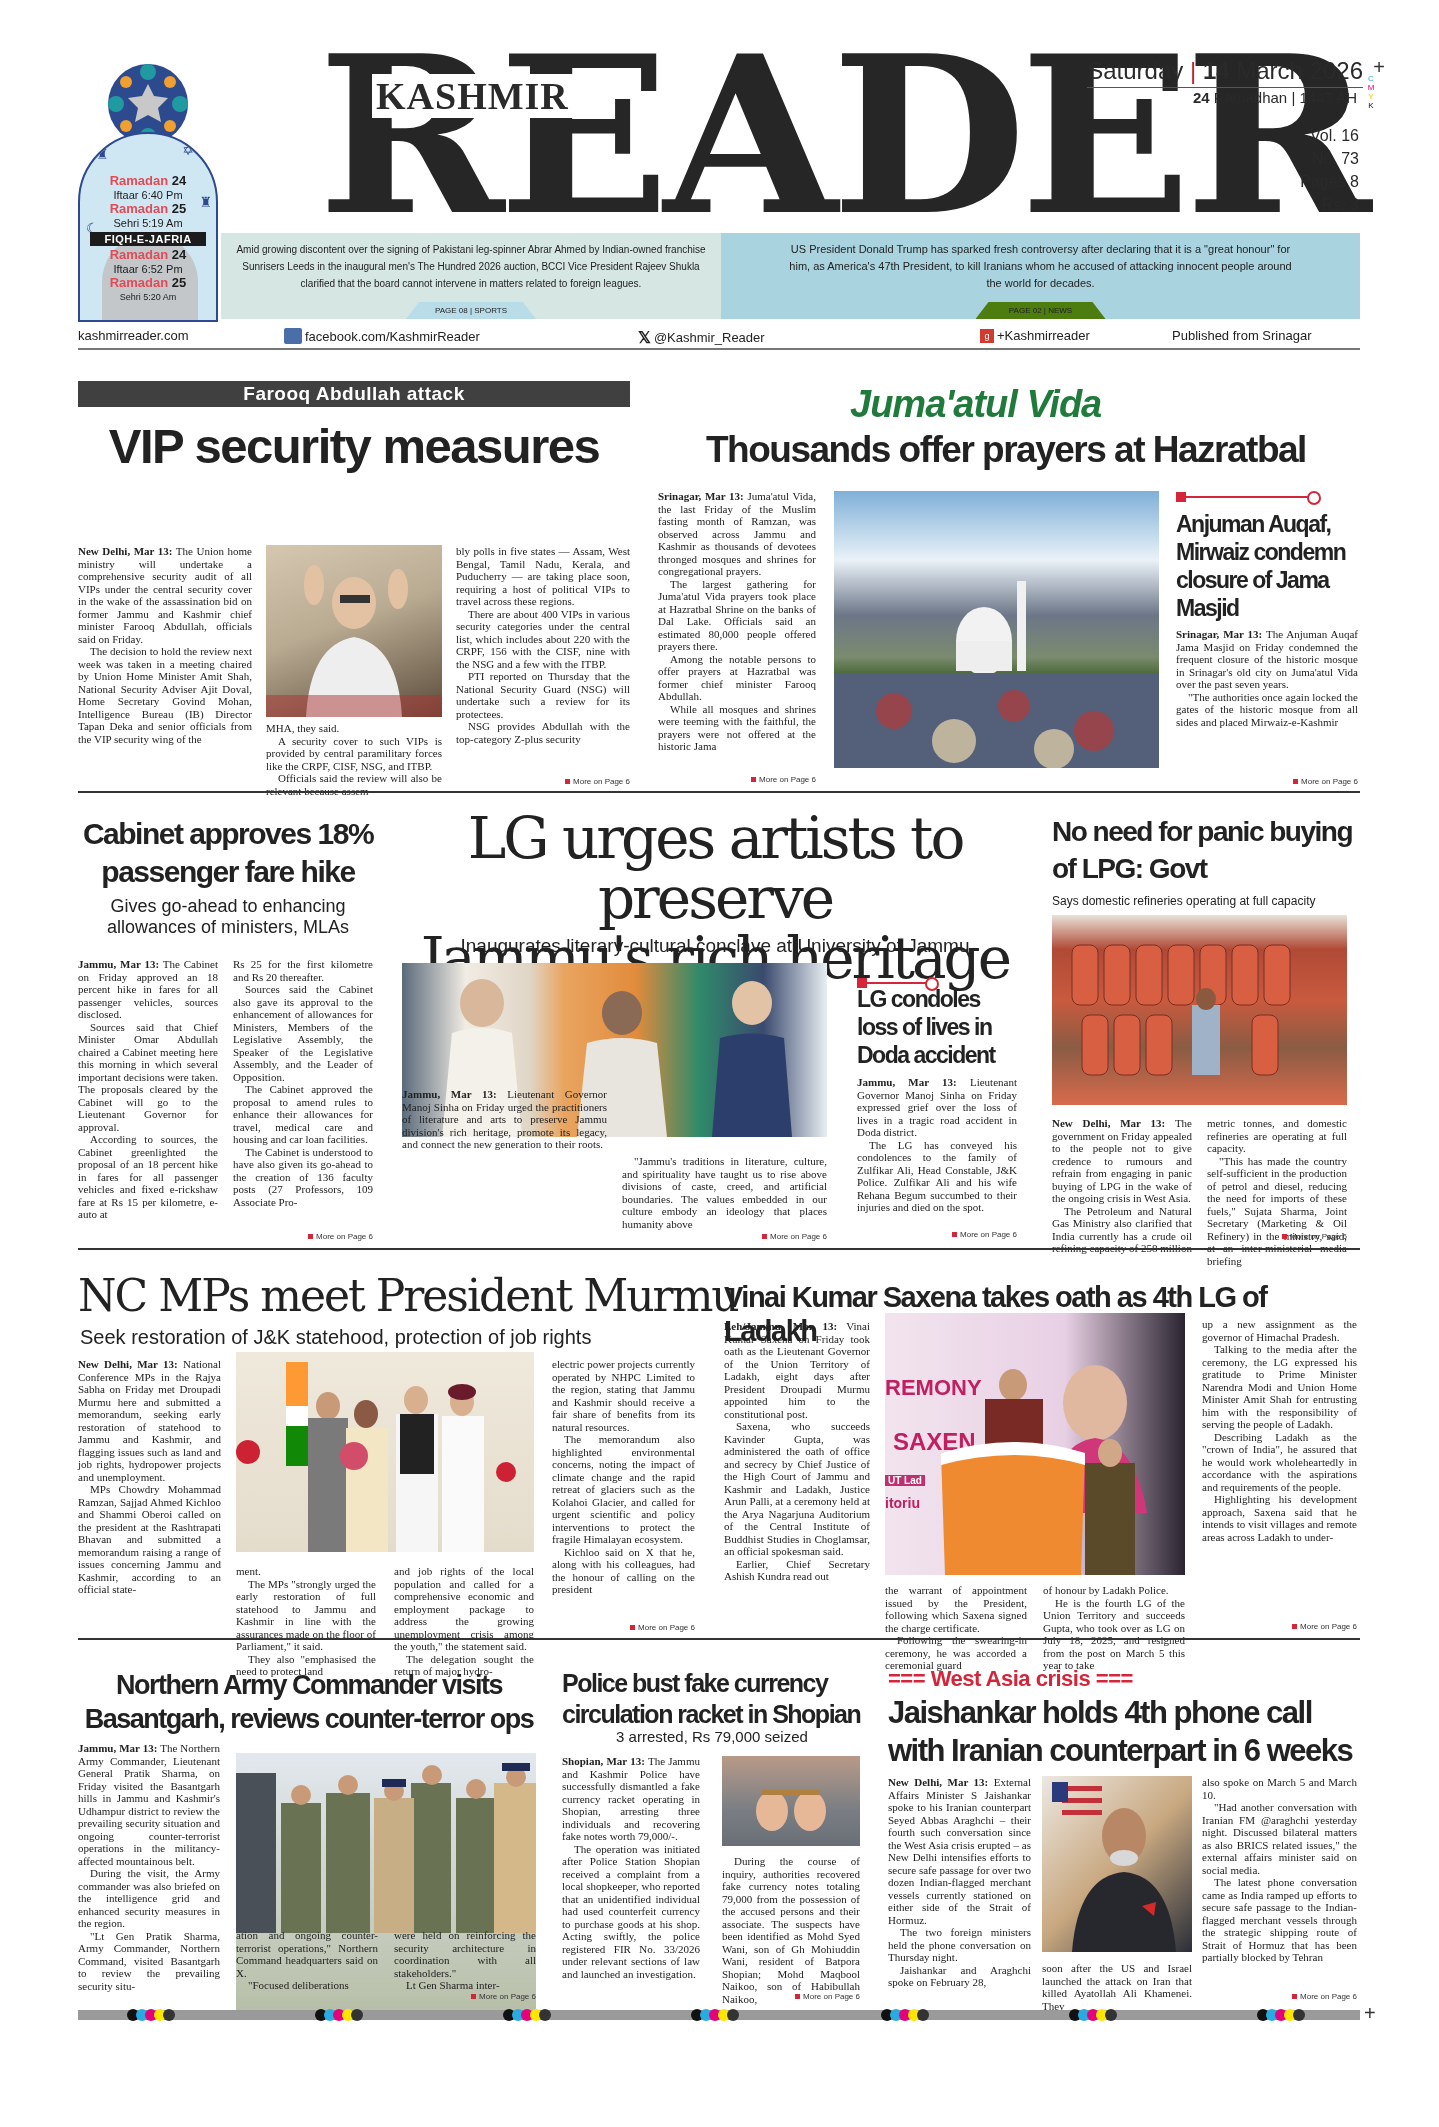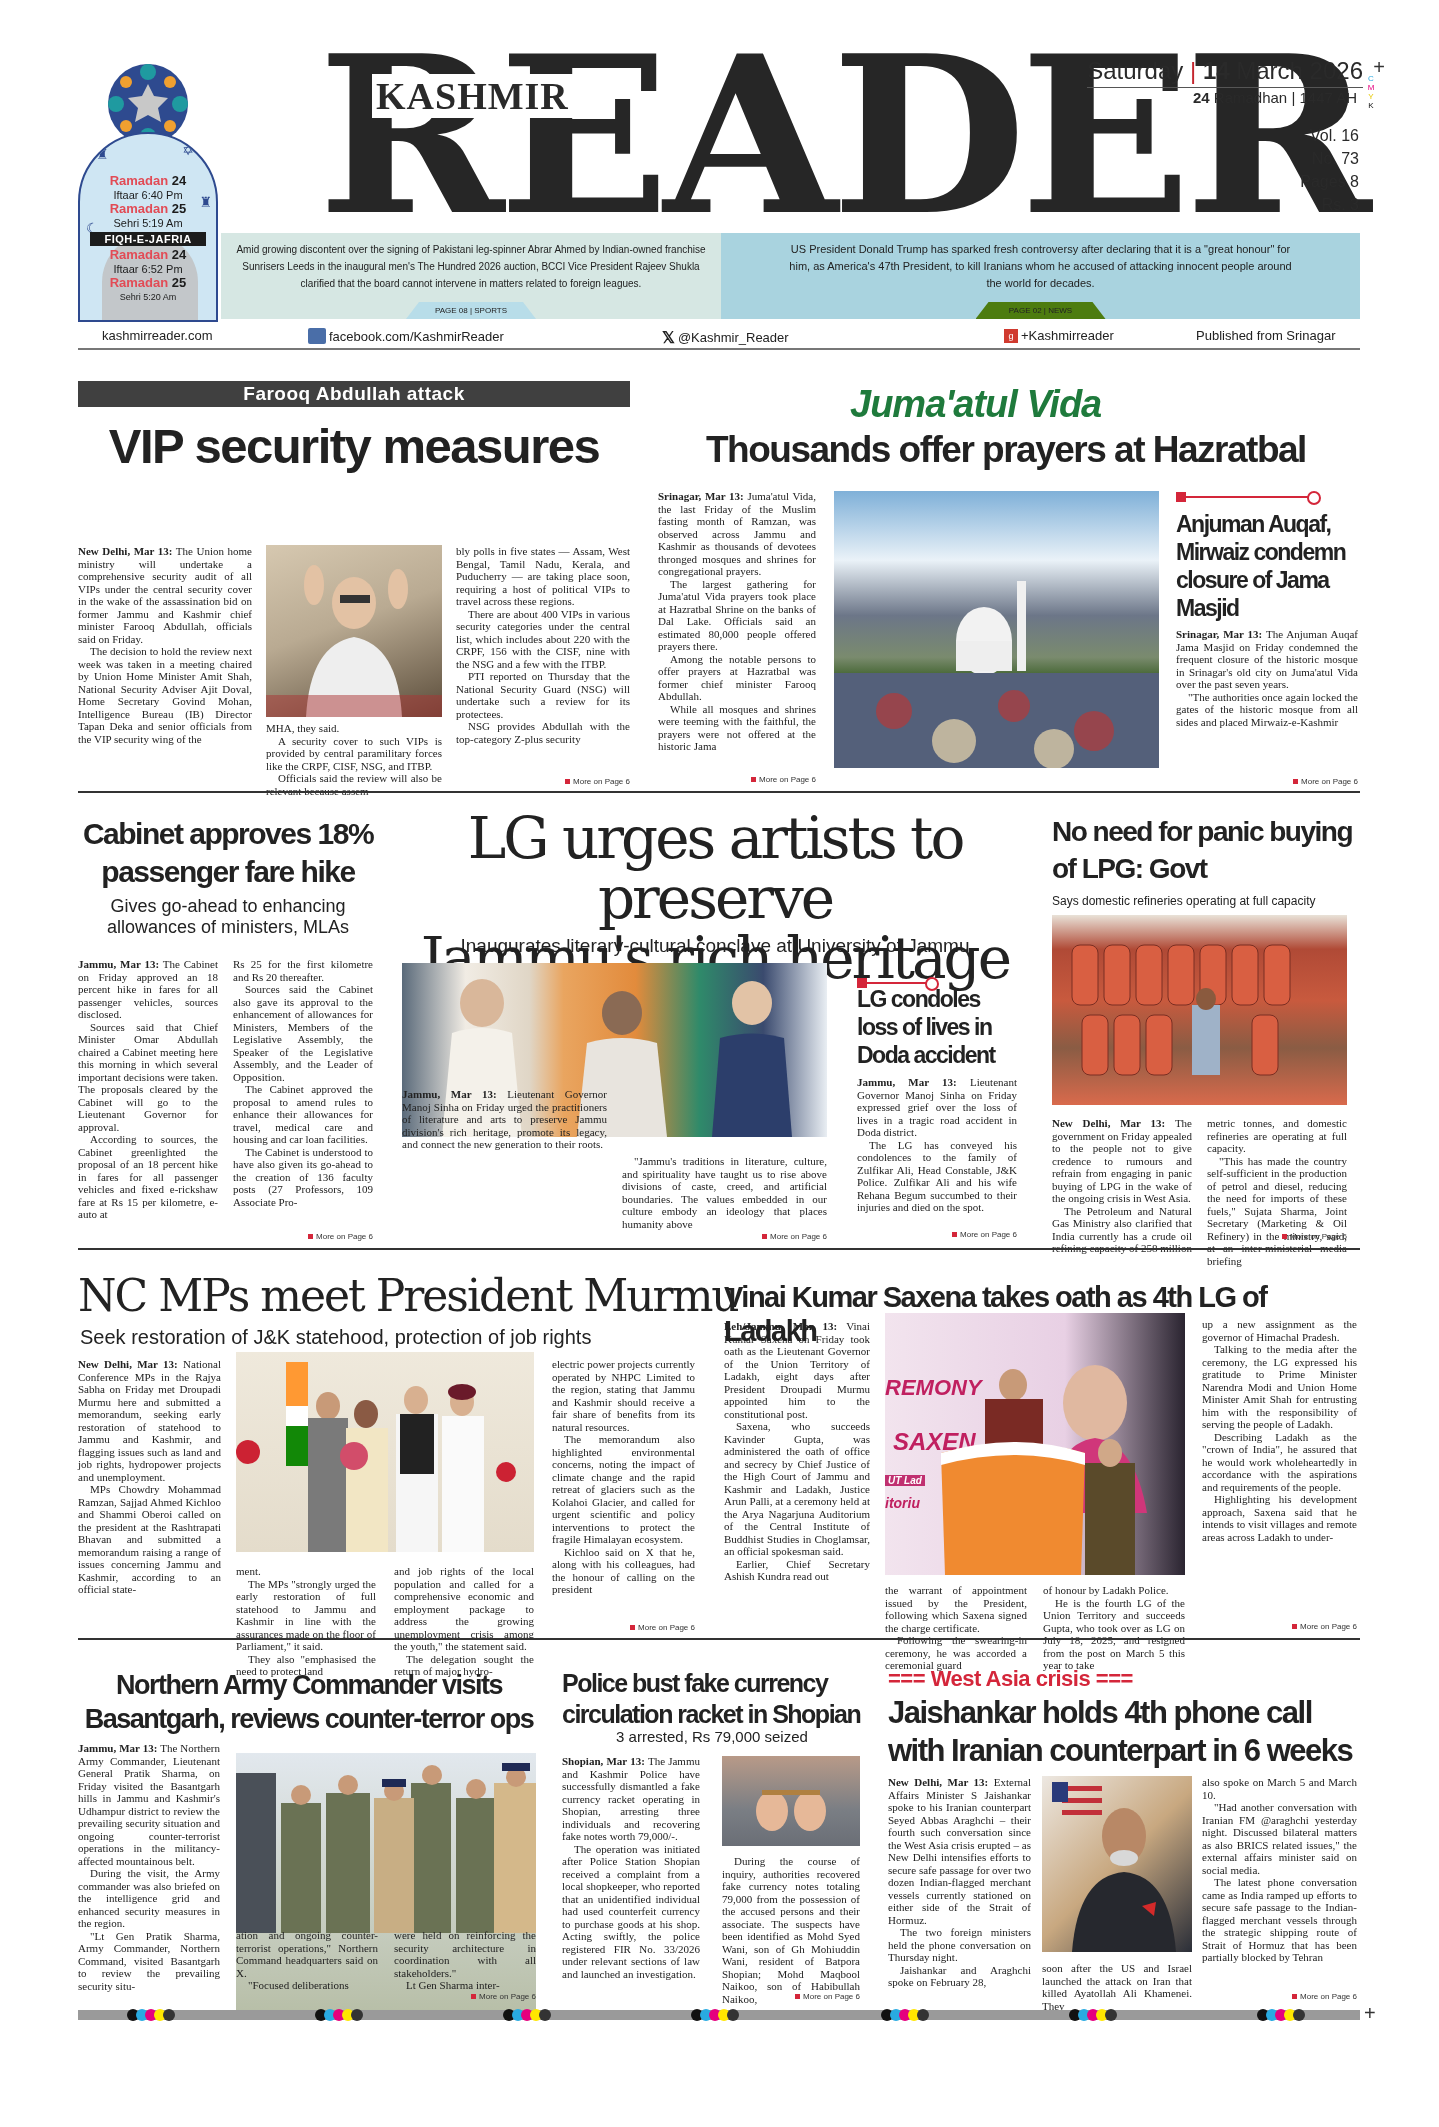--- a/index.html
+++ b/index.html
@@ -32,36 +32,36 @@
   .issue-info { right: 80px; top: 124px; text-align: right; font-family: "Liberation Sans", sans-serif; font-size: 16px; line-height: 23px; color: #2a2a2a; }
 
   .teaser { top: 233px; height: 86px; font-family: "Liberation Sans", sans-serif; font-size: 10px; line-height: 17px; text-align: center; padding: 8px 8px 0; color: #222; font-stretch: condensed; }
   .teaser-left { left: 221px; width: 500px; background: #d6e7e3; }
   .teaser-right { left: 721px; width: 639px; background: #a9d3df; font-size: 11px; }
   .teaser-tab { position: absolute; bottom: 0; left: 50%; transform: translateX(-50%); width: 130px; height: 17px; font-size: 8px; line-height: 17px; }
   .teaser-left .teaser-tab { background: #b8dde9; clip-path: polygon(10% 0, 90% 0, 100% 100%, 0 100%); }
   .teaser-right .teaser-tab { background: #4d7c0f; clip-path: polygon(10% 0, 90% 0, 100% 100%, 0 100%); }
 
   .social-bar { left: 78px; top: 322px; width: 1282px; height: 28px; border-bottom: 2px solid #777; font-family: "Liberation Sans", sans-serif; font-size: 13px; color: #222; }
-  .social-bar span { position: absolute; top: 6px; display: inline-flex; align-items: center; gap: 3px; margin-left: 24px; }
+  .social-bar span { position: absolute; top: 6px; display: inline-flex; align-items: center; gap: 3px; }
   .ico-fb { width: 18px; height: 16px; background: #4a6ea8; border-radius: 2px; display: inline-block; }
   .ico-x { font-weight: bold; font-size: 16px; }
   .ico-g { width: 14px; height: 14px; background: #d03a2f; color: #fff; font-size: 9px; line-height: 14px; text-align: center; display: inline-block; }
 
   
   .hed { font-family: "Liberation Sans", sans-serif; font-weight: bold; color: #222; letter-spacing: -1.5px; font-stretch: condensed; }
   .hed-serif { font-family: "Liberation Serif", serif; font-weight: normal; color: #222; letter-spacing: -1px; }
   .deck { font-family: "Liberation Sans", sans-serif; color: #222; }
   .body { font-family: "Liberation Serif", serif; font-size: 11px; line-height: 12.5px; text-align: justify; color: #222; hyphens: auto; }
   .body .dl { font-weight: bold; }
   .body p + p { text-indent: 12px; }
   .more { font-family: "Liberation Sans", sans-serif; font-size: 8px; text-align: right; color: #333; }
   .more::before { content: ""; display: inline-block; width: 5px; height: 5px; background: #d4263a; margin-right: 3px; }
   .rule { height: 2px; background: #333; }
-  .photo { overflow: hidden; font-style: italic; }
+  .photo { overflow: hidden; }
   .kicker-bar { background: #404040; color: #fff; font-family: "Liberation Sans", sans-serif; font-weight: bold; font-size: 19px; text-align: center; line-height: 26px; letter-spacing: .5px; }
   .green-kicker { color: #1f7a3c; font-family: "Liberation Sans", sans-serif; font-weight: bold; font-style: italic; font-size: 38px; letter-spacing: -1px; }
   .red-kicker { color: #d4263a; font-family: "Liberation Sans", sans-serif; font-weight: bold; font-size: 22px; letter-spacing: -.5px; }
   .pin { height: 14px; position: relative; }
   .pin::before { content: ""; position: absolute; left: 0; top: 2px; width: 10px; height: 10px; background: #d4263a; }
   .pin::after { content: ""; position: absolute; right: 0; top: 1px; width: 10px; height: 10px; border: 2px solid #d4263a; border-radius: 50%; }
   .pin i { position: absolute; left: 10px; right: 12px; top: 6px; height: 2px; background: #d4263a; }
 
   .reg-strip { left: 78px; top: 2010px; width: 1282px; height: 10px; background: #9a9a9a; }
   .reg-dots { position: absolute; top: -1px; display: flex; gap: 0; }

